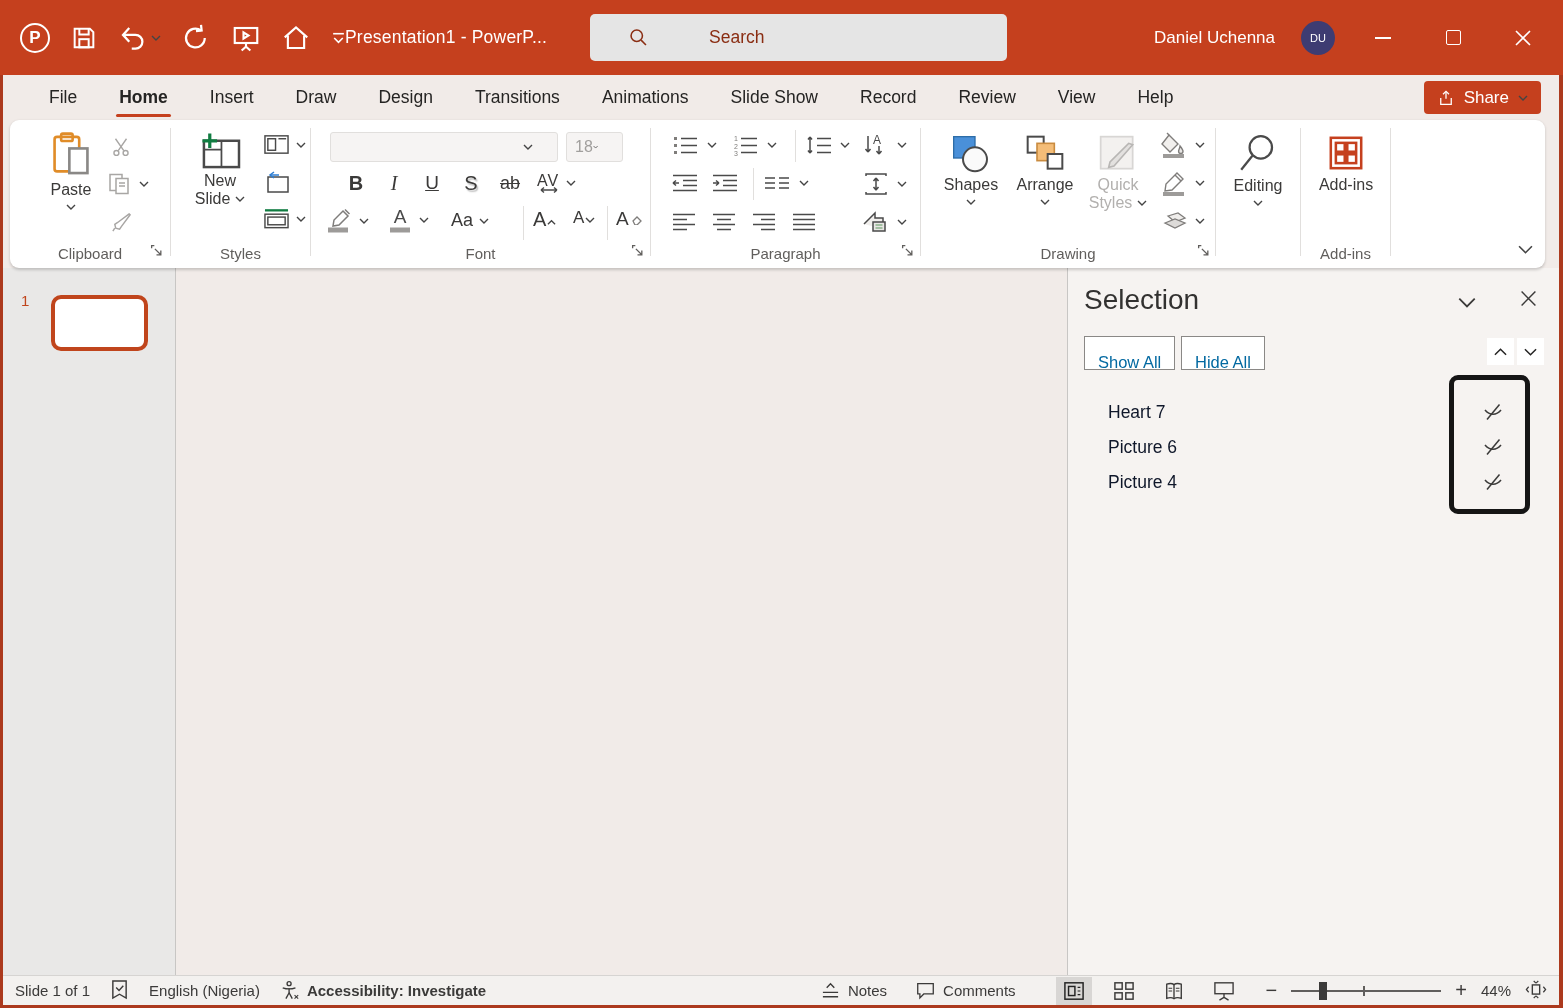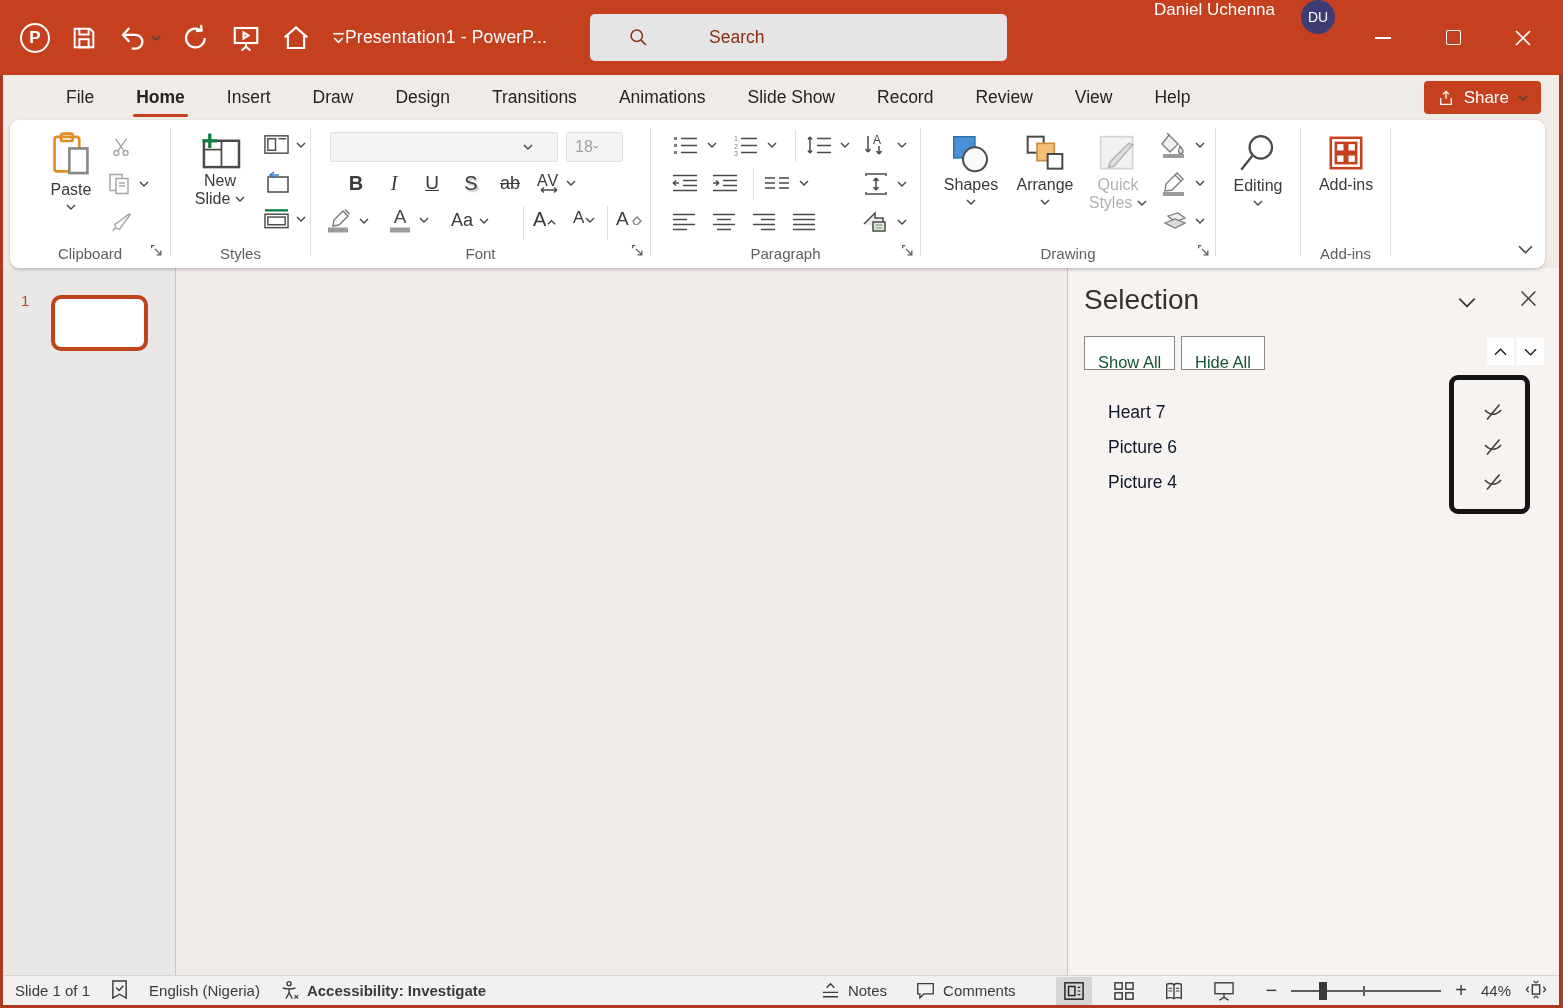--- a/index.html
+++ b/index.html
@@ -15,29 +15,29 @@
 
   
   .titlebar { position:absolute; left:0; top:0; width:100%; height:75px; background:#c5401e; color:#fff; }
   .qat { position:absolute; left:20px; top:0; height:75px; display:flex; align-items:center; gap:20px; }
   .qat svg { display:block; }
   .app-logo { width:30px; height:30px; border:2.4px solid #fff; border-radius:50%; display:flex; align-items:center; justify-content:center; font-weight:bold; font-size:17px; }
   .tb-title { position:absolute; left:345px; top:0; height:75px; display:flex; align-items:center; font-size:17.5px; letter-spacing:.2px; }
   .searchbox { position:absolute; left:590px; top:14px; width:417px; height:47px; background:#e5e5e5; border-radius:5px; display:flex; align-items:center; padding-left:38px; gap:16px;justify-content:space-between; }
   .searchbox input { border:none; outline:none; background:transparent; font-size:17.5px; color:#8a2d12; width:300px; font-family:"Liberation Sans",sans-serif; }
   .searchbox input::placeholder { color:#8a2d12; opacity:1; }
-  .tb-right { position:absolute; right:18px; top:0; height:75px; display:flex; align-items:flex-start; gap:26px; }
+  .tb-right { position:absolute; right:18px; top:0; height:75px; display:flex; align-items:center; gap:26px; }
   .username { font-size:17px; }
-  .avatar { width:34px; height:34px; border-radius:50%; background:#3e3c72; color:#fff; font-size:14px; display:flex; align-items:center; justify-content:center; }
+  .avatar { width:34px; height:34px; border-radius:50%; background:#3e3c72; color:#fff; font-size:11px; display:flex; align-items:center; justify-content:center; }
   .cap-btn { width:44px; height:75px; display:flex; align-items:center; justify-content:center; }
   .min-glyph { width:16px; height:2px; background:#fff; }
   .max-glyph { width:15px; height:15px; border:1.6px solid #fff; border-radius:2px; }
 
   
-  .menubar { position:absolute; left:3px; top:75px; width:1556px; height:45px; background:#f1ebe8; display:flex; align-items:center; padding-left:42px; }
+  .menubar { position:absolute; left:3px; top:75px; width:1556px; height:45px; background:#f1ebe8; display:flex; align-items:center; padding-left:25px; }
   .tab { position:relative; height:45px; display:flex; align-items:center; padding:0 21px; font-size:17.5px; color:#252423; cursor:default; }
   .tab.active { font-weight:bold; }
   .tab.active::after { content:""; position:absolute; left:18px; right:18px; bottom:3px; height:3.5px; background:#c5401e; border-radius:2px; }
   .share-btn { margin-left:auto; margin-right:18px; height:33px; background:#c5401e; border:none; border-radius:4px; color:#fff; font-size:17px; display:flex; align-items:center; gap:9px; padding:0 13px; font-family:"Liberation Sans",sans-serif; }
 
   
   .ribbon { position:absolute; left:10px; top:120px; width:1535px; height:148px; background:#fff; border-radius:9px; box-shadow:0 1.5px 3px rgba(0,0,0,.18); z-index:5; }
   .rgroup { position:absolute; top:0; height:148px; }
   .rdiv { position:absolute; top:8px; height:128px; width:1px; background:#e1dfdd; }
   .glabel { position:absolute; bottom:6px; left:0; width:100%; text-align:center; font-size:15px; color:#605e5c; }
@@ -64,21 +64,21 @@
   .notes-ph { position:absolute; left:15px; top:14px; font-size:19px; color:#575655; }
   .notes-scroll { position:absolute; right:5px; top:3px; width:24px; height:46px; background:#fff; border-radius:12px; display:flex; flex-direction:column; align-items:center; justify-content:space-between; padding:7px 0; }
   .tri-up { width:0; height:0; border-left:5.5px solid transparent; border-right:5.5px solid transparent; border-bottom:8px solid #6e6c6a; }
   .tri-dn { width:0; height:0; border-left:5.5px solid transparent; border-right:5.5px solid transparent; border-top:8px solid #6e6c6a; }
 
   
   .selpane { position:absolute; left:1068px; top:268px; width:491px; height:707px; background:#f6f3f1; }
   .sel-title { position:absolute; left:16px; top:16px; font-size:28px; color:#323130; }
   .sel-collapse { position:absolute; left:390px; top:26px; }
   .sel-close { position:absolute; left:452px; top:22px; }
-  .sel-btn { position:absolute; top:68px; height:34px; background:#fff; border:1px solid #8a8886; font-size:16.5px; color:#14532d; padding:16px 13px; font-family:"Liberation Sans",sans-serif; }
+  .sel-btn { position:absolute; top:68px; height:34px; background:#fff; border:1px solid #8a8886; font-size:16.5px; color:#0369a1; padding:16px 13px; font-family:"Liberation Sans",sans-serif; }
   .navbtn { position:absolute; top:70px; width:27px; height:27px; background:#fff; border:none; display:flex; align-items:center; justify-content:center; }
   .sel-item { position:absolute; left:0; width:491px; height:35px; }
   .sel-label { position:absolute; left:40px; top:6px; font-size:17.5px; color:#0f172a; }
   .eye-btn { position:absolute; left:407px; top:3px; width:26px; height:26px; background:transparent; border:none; }
   .anno-box { position:absolute; left:381px; top:107px; width:81px; height:139px; border:5px solid #151515; border-radius:9px; pointer-events:none; }
 
   
   .statusbar { position:absolute; left:3px; bottom:3px; width:1556px; height:30px; background:#f3f1ef; border-top:1px solid #d6d4d2; display:flex; align-items:center; font-size:15px; color:#3b3a39; z-index:10; }
   .sb-left { display:flex; align-items:center; gap:20px; padding-left:12px; }
   .sb-right { margin-left:auto; display:flex; align-items:center; gap:14px; padding-right:12px; }

